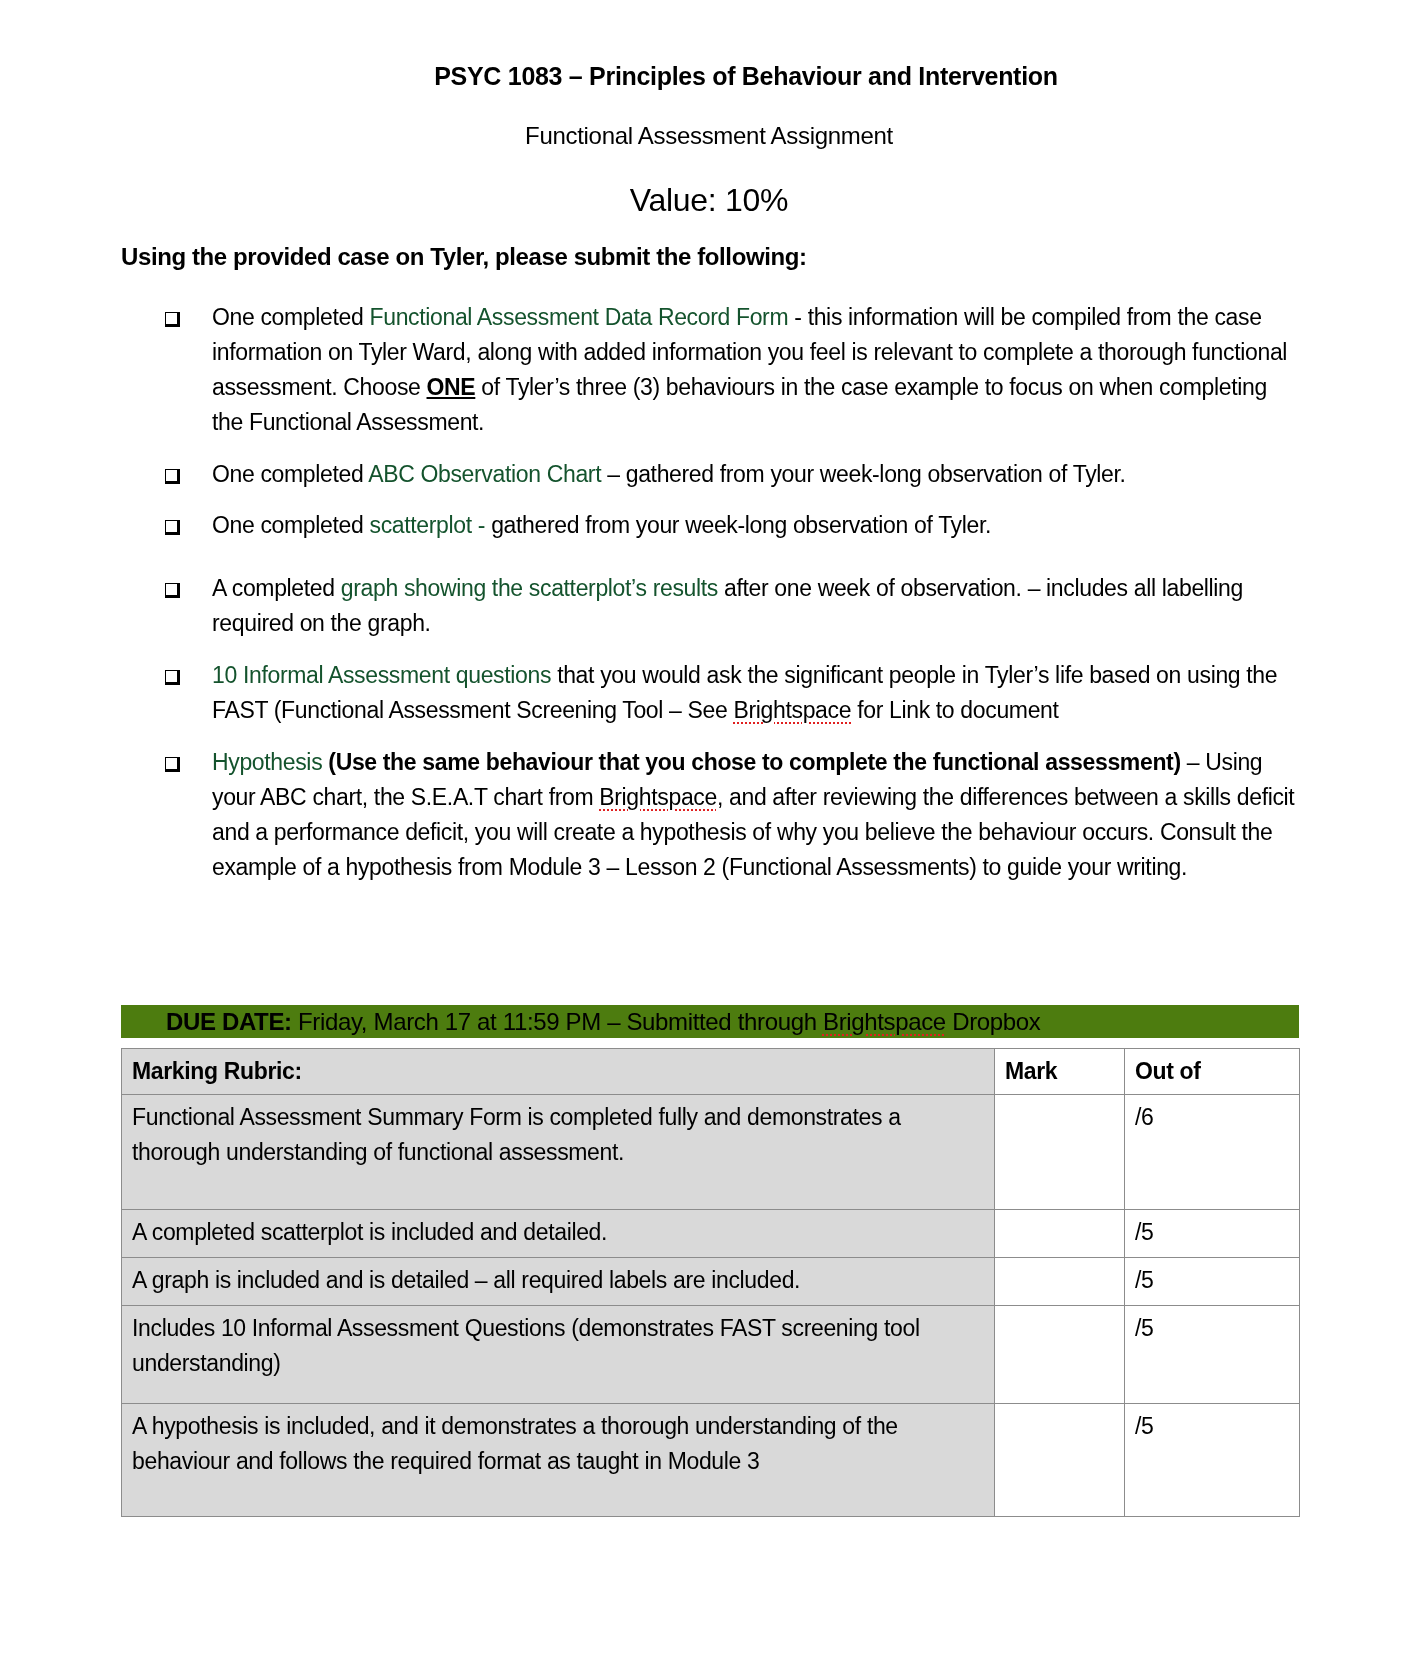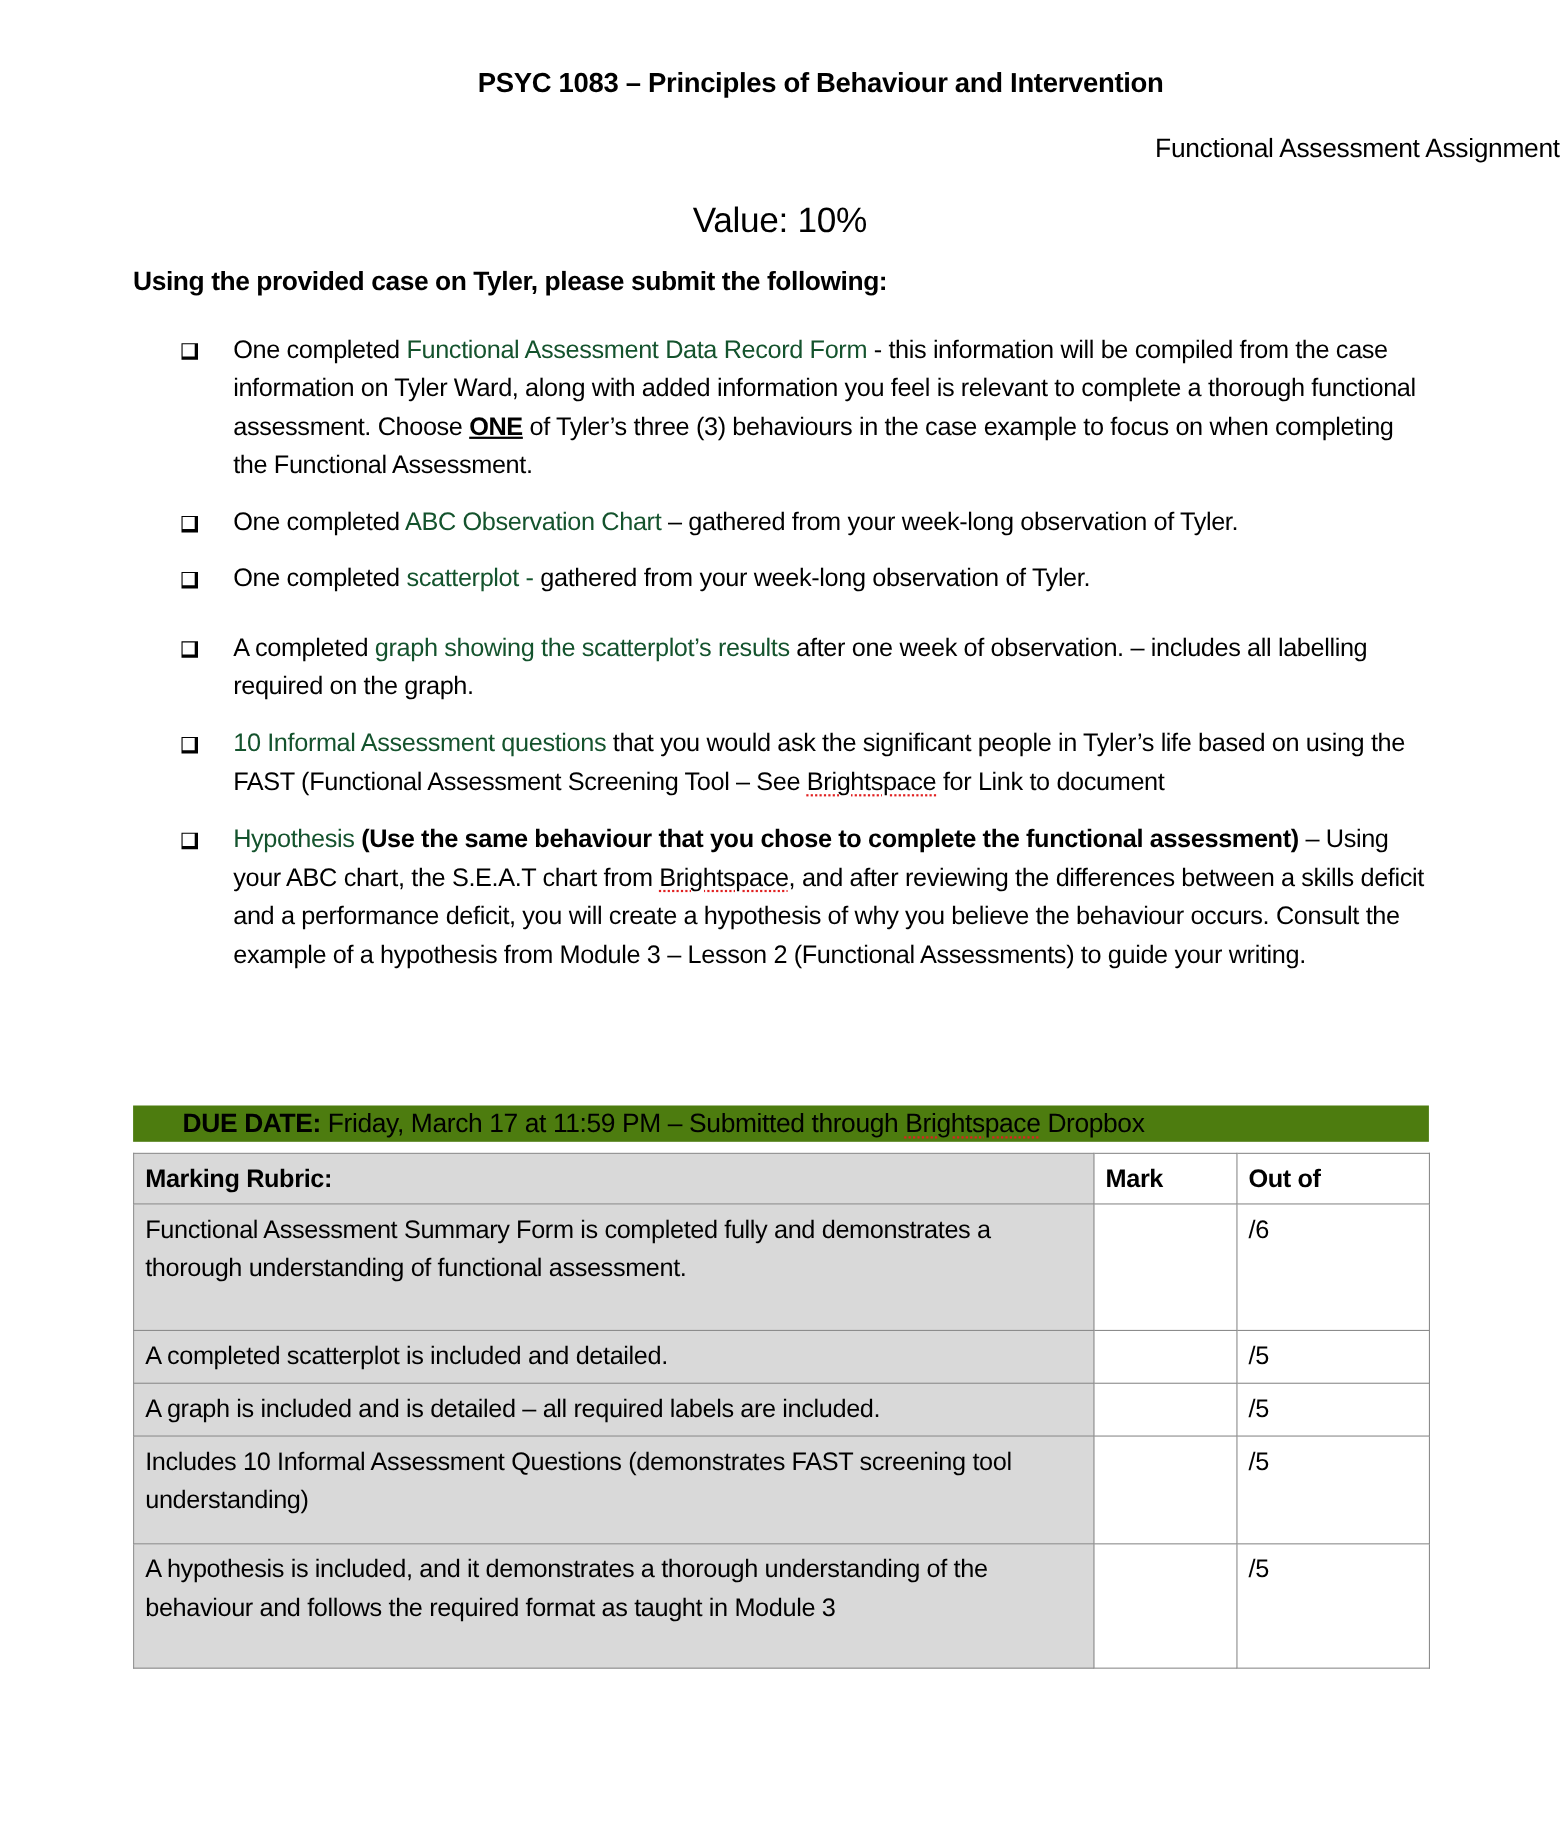--- a/index.html
+++ b/index.html
@@ -3,21 +3,21 @@
 <meta charset="utf-8">
 <style>
   html, body { margin: 0; padding: 0; background: #ffffff; }
   body {
     width: 1418px; height: 1666px; position: relative; overflow: hidden;
     font-family: "Liberation Sans", "DejaVu Sans", sans-serif;
     color: #000;
   }
   .center { position: absolute; left: 0; width: 1418px; text-align: center; }
   .title { top: 62px; font-size: 25px; font-weight: bold; letter-spacing: -0.3px; padding-left: 37px; }
-  .subtitle { top: 122px; font-size: 24px; letter-spacing: -0.3px; text-align: right; }
+  .subtitle { top: 122px; font-size: 24px; letter-spacing: -0.3px; }
   .value { top: 182px; font-size: 32px; letter-spacing: -0.3px; }
   .intro { position: absolute; left: 121px; top: 243px; font-size: 24px; font-weight: bold; letter-spacing: -0.4px; }
 
   .list { position: absolute; left: 160px; top: 300px; width: 1140px; }
   .item { position: relative; padding-left: 52px; font-size: 23px; line-height: 35px; letter-spacing: -0.35px; }
   .checkbox {
     position: absolute; left: 5px; top: 12px; width: 11px; height: 11px;
     border: 1.5px solid #000; border-right-width: 3px; border-bottom-width: 3px;
   }
   .red { color: #14532d; }

